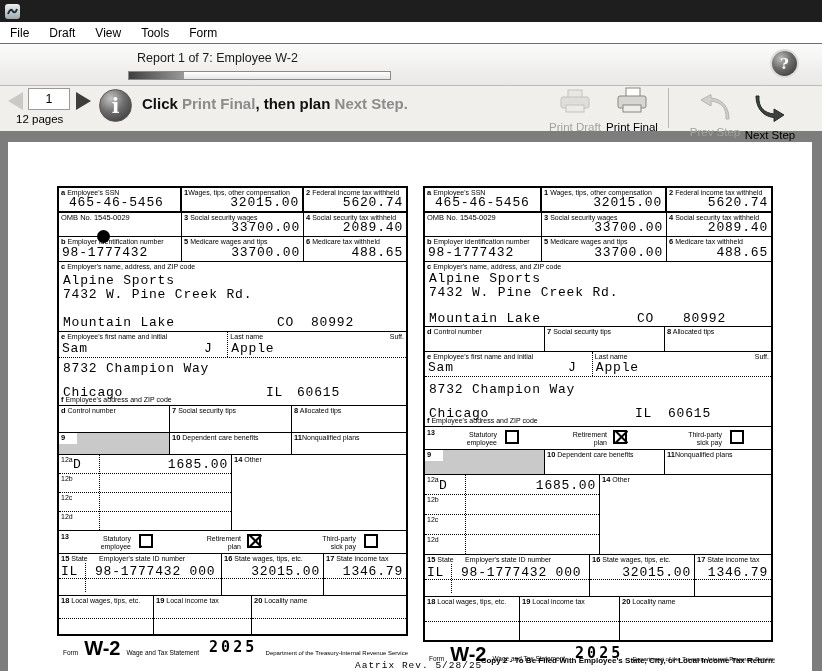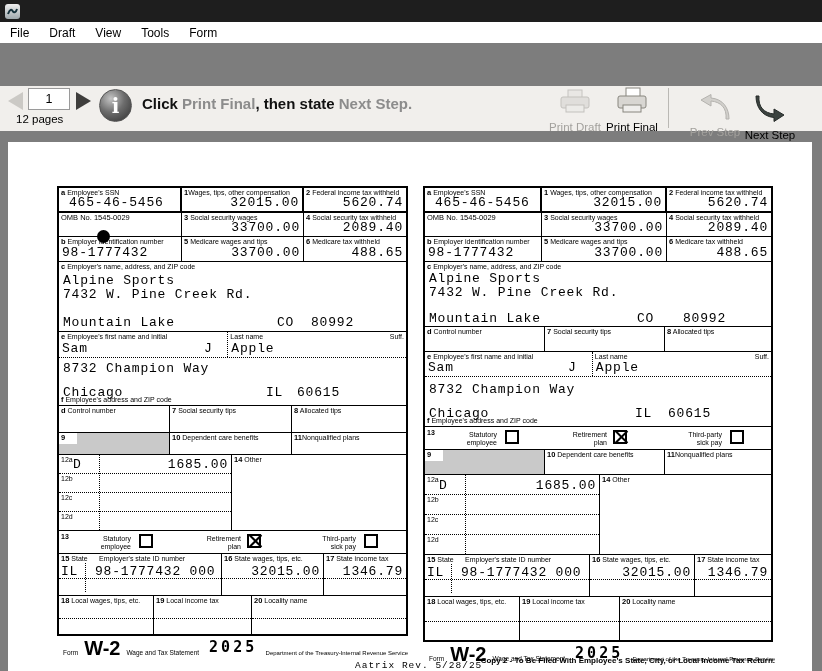--- a/index.html
+++ b/index.html
@@ -95,30 +95,39 @@
   </div>
 
   <div class="menubar">
     <span class="menuitem">File</span>
     <span class="menuitem">Draft</span>
     <span class="menuitem">View</span>
     <span class="menuitem">Tools</span>
     <span class="menuitem">Form</span>
   </div>
 
+  <div class="reporthdr">
+    <span class="reporttitle">Report 1 of 7: Employee W-2</span>
+    <div class="progress">
+      <div class="progress-fill" style="width: 21%;"></div>
+    </div>
+    <div class="helpbtn">
+      <span>?</span>
+    </div>
+  </div>
 
   <div class="toolbar">
     <div class="tri-l" title=""></div>
     <input class="pageinput" value="1" style="">
     <div class="tri-r"></div>
     <div class="pagescount">12 pages</div>
 
     <div class="infoicon">i</div>
     <div class="instr">
-      <span class="dk">Click </span><span class="gy">Print Final</span><span class="dk">, then state </span><span class="gy">Next Step.</span>
+      <span class="dk">Click </span><span class="gy">Print Final</span><span class="dk">, then plan </span><span class="gy">Next Step.</span>
     </div>
 
     <div class="toolbtn dim" style="left:545px; top:3px;">
       <svg width="36" height="26">
         <rect x="11" y="1" width="14" height="9" fill="#e9e7e4" stroke="#c6c4c0"></rect>
         <rect x="4" y="8" width="28" height="11" rx="2" fill="#e0dedb" stroke="#c3c1bd"></rect>
         <rect x="9" y="16" width="18" height="7" fill="#ecebe8" stroke="#c3c1bd"></rect>
       </svg>
       <div class="lbl2">Print Draft</div>
     </div>

